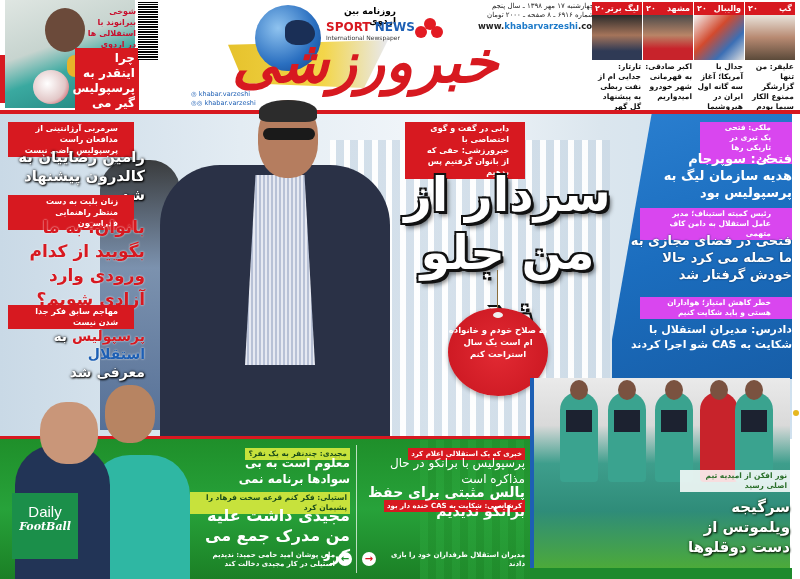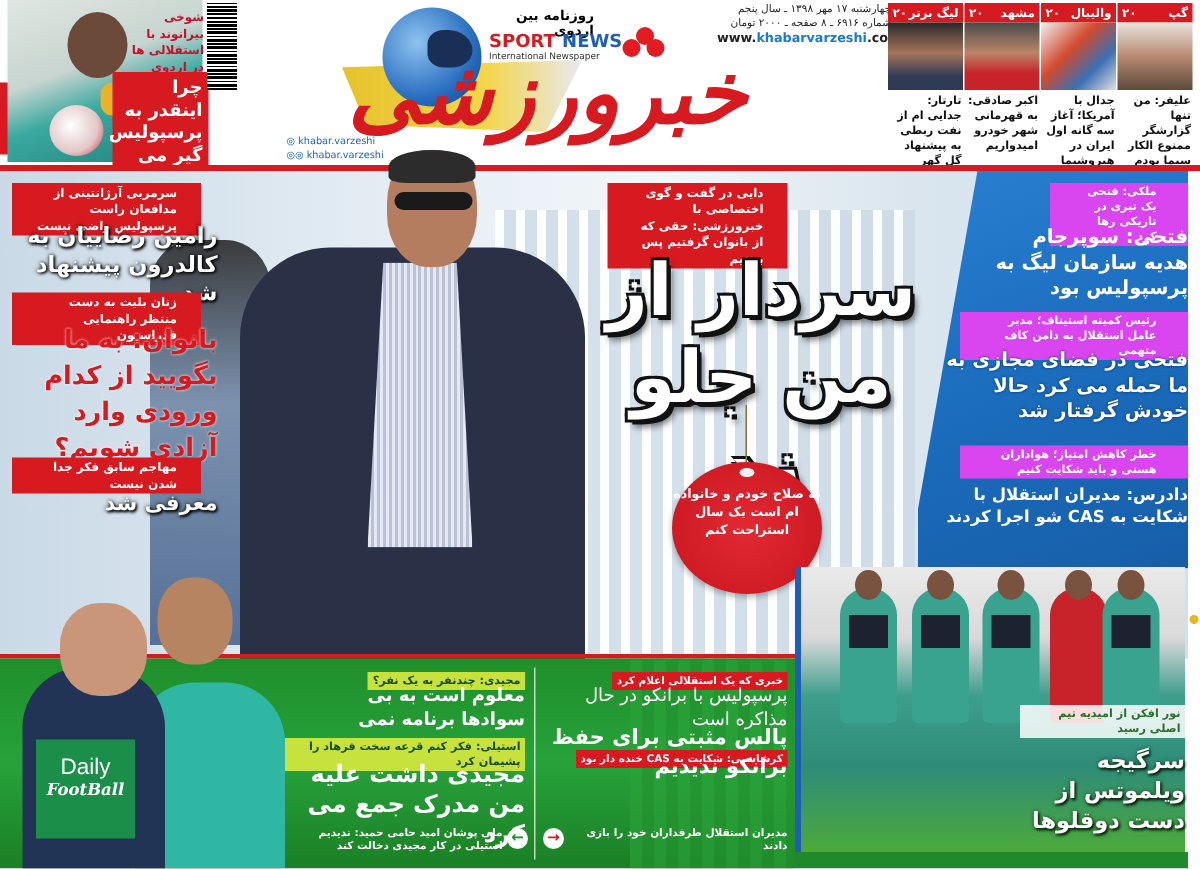--- a/index.html
+++ b/index.html
@@ -83,21 +83,21 @@
 .white-kicker{background:rgba(255,255,255,.85);color:#2a6f2a;font-size:7.5px;line-height:10px;padding:1px 3px;display:inline-block;font-weight:bold}
 #br-head{left:665px;top:497px;width:125px;font-size:15px;line-height:20px;font-weight:bold;color:#fff;text-shadow:0 0 3px #1a4d1a,1px 1px 2px #000}
 #team-bottom{left:530px;top:568px;width:262px;height:11px;background:#1e8a2c}
 
 #green-band{left:0;top:439px;width:530px;height:140px;background:linear-gradient(180deg,#1f8f2a 0%,#27a23a 50%,#1b7f25 100%)}
 #green-rule{left:0;top:436px;width:530px;height:3px;background:#d71920}
 #coach-1{left:15px;top:445px;width:95px;height:134px;background:#223456;border-radius:40px 40px 0 0}
 #coach-1-head{left:40px;top:402px;width:58px;height:62px;border-radius:45%;background:#c99679}
 #coach-2{left:90px;top:455px;width:100px;height:124px;background:#2fb7a3;border-radius:40px 40px 0 0}
 #coach-2-head{left:105px;top:385px;width:50px;height:58px;border-radius:45%;background:#b78462}
-#df-logo{left:24px;top:493px;width:66px;height:66px;background:#1b8f4a;color:#fff;text-align:center;padding-top:10px}
+#df-logo{left:12px;top:493px;width:66px;height:66px;background:#1b8f4a;color:#fff;text-align:center;padding-top:10px}
 #df-logo .d{font-size:15px;font-family:"Liberation Sans",sans-serif}
 #df-logo .f{font-size:11px;font-weight:bold;font-family:"DejaVu Serif",serif;font-style:italic}
 .lime-kicker{background:#c7e23c;color:#1b4d1b;font-size:7.5px;line-height:10px;padding:1px 3px;display:inline-block;font-weight:bold}
 #bm1-kicker{left:240px;top:441px;width:110px;text-align:right}
 #bm1-head{left:215px;top:455px;width:135px;font-size:12px;line-height:16px;font-weight:bold;color:#fff}
 #bm2-kicker{left:190px;top:492px;width:160px;text-align:right}
 #bm2-head{left:185px;top:506px;width:165px;font-size:16px;line-height:20px;font-weight:bold;color:#fff}
 #bm3-text{left:195px;top:551px;width:140px;font-size:7px;line-height:9px;color:#fff;font-weight:bold}
 #bm3-icon{left:338px;top:552px;width:14px;height:14px;border-radius:50%;background:#fff;color:#1b8f2a;font-size:10px;line-height:14px;text-align:center;font-weight:bold}
 #col-div{left:356px;top:445px;width:1px;height:128px;background:rgba(255,255,255,.7)}
@@ -189,20 +189,21 @@
 <div id="man-head" class="abs"></div>
 <div id="man-hair" class="abs"></div>
 <div id="man-glasses" class="abs"></div>
 
 <div id="l1-kicker" class="abs rtl"><span class="red-kicker">سرمربی آرژانتینی از مدافعان راست پرسپولیس راضی نیست</span></div>
 <div id="l1-head" class="abs rtl">رامین رضاییان به کالدرون پیشنهاد شد</div>
 <div id="l2-kicker" class="abs rtl"><span class="red-kicker">زنان بلیت به دست منتظر راهنمایی فدراسیون</span></div>
 <div id="l2-head" class="abs rtl">بانوان: به ما بگویید از کدام ورودی وارد آزادی شویم؟</div>
 <div id="l3-kicker" class="abs rtl"><span class="red-kicker">مهاجم سابق فکر جدا شدن نیست</span></div>
 <div id="l3-head" class="abs rtl">
+  <div><span class="red">پرسپولیس</span> <span>به</span> <span class="blue">استقلال</span></div>
   <div>معرفی شد</div>
 </div>
 
 <div id="c-kicker" class="abs rtl"><span class="red-kicker">دایی در گفت و گوی اختصاصی با خبرورزشی: حقی که از بانوان گرفتیم پس بدهیم</span></div>
 <div id="c-head" class="abs rtl">سردار از من جلو زد</div>
 <div id="tag-string" class="abs"></div>
 <div id="tag" class="abs rtl" style="text-align:center">به صلاح خودم و خانواده ام است یک سال استراحت کنم</div>
 <div id="tag-hole" class="abs"></div>
 
 <div id="right-panel" class="abs"></div>

